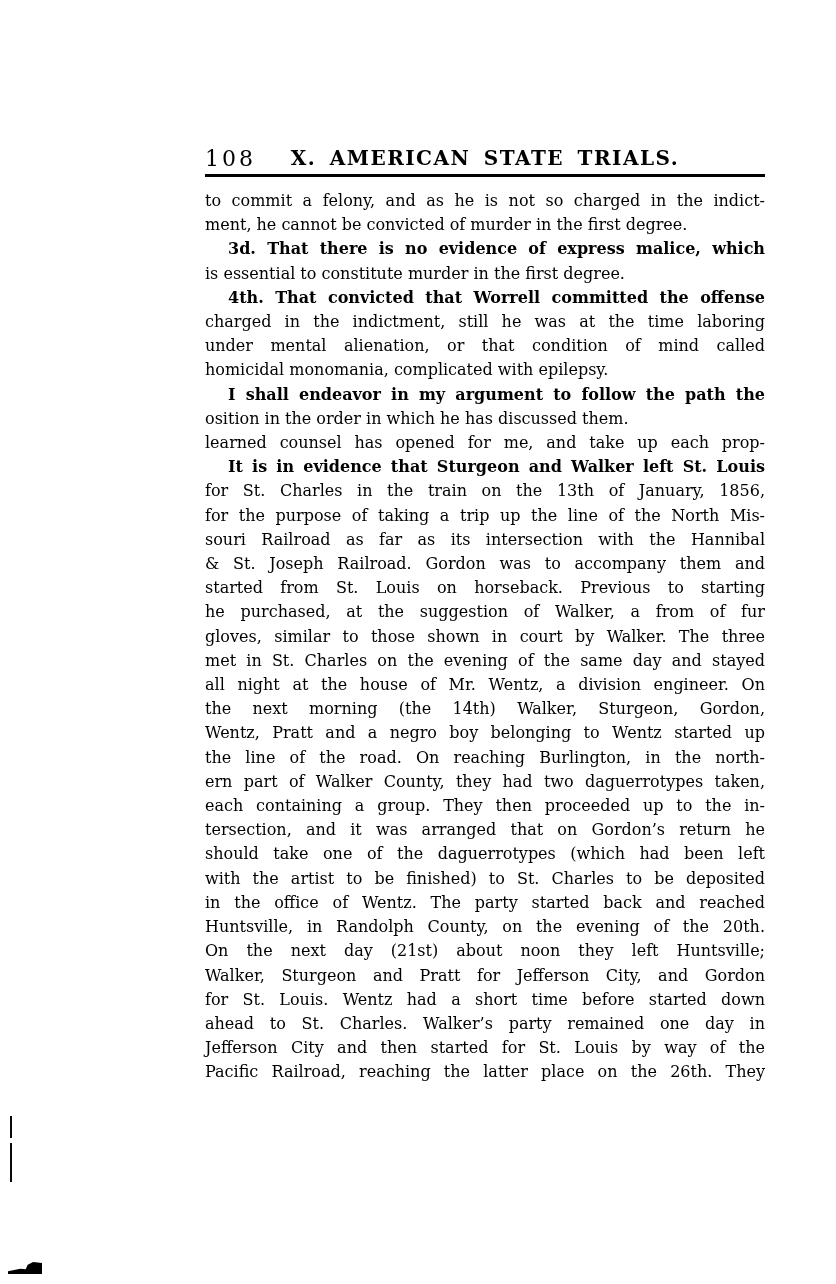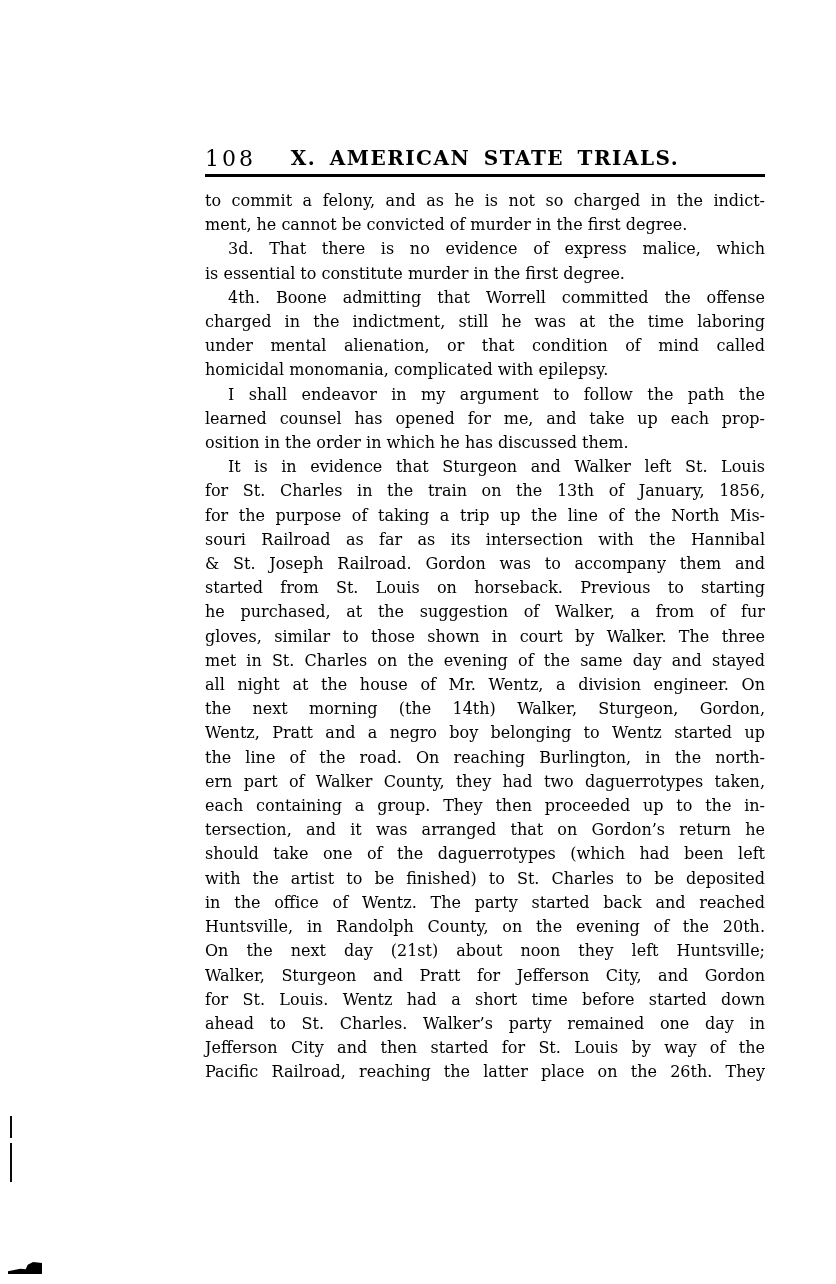--- a/index.html
+++ b/index.html
@@ -41,21 +41,21 @@
     margin-top: 12px;
     font-size: 16px;
     line-height: 24.2px;
   }
   .line {
     text-align: justify;
     text-align-last: justify;
     white-space: nowrap;
   }
   .line.no-j { text-align-last: left; }
-  .line.indent { padding-left: 23px; }
+  .line.indent { padding-left: 23px; font-weight: bold; }
   .margin-mark { position: absolute; left: 10px; width: 2px; background: #0a0a0a; }
   .mark1 { top: 1116px; height: 22px; }
   .mark2 { top: 1143px; height: 39px; }
   .smudge {
     position: absolute;
     left: 8px; top: 1261px;
     width: 34px; height: 13px;
     background: #000;
     clip-path: polygon(0 78%, 36% 60%, 52% 64%, 58% 28%, 74% 8%, 100% 16%, 100% 100%, 0 100%);
   }
@@ -68,27 +68,27 @@
     <div class="running-head">
       <span class="page-num">108</span>
       <span class="head-title">X.  AMERICAN STATE TRIALS.</span>
     </div>
     <div class="head-rule"></div>
     <div class="body-text">
         <div class="line">to commit a felony, and as he is not so charged in the indict-</div>
         <div class="line no-j">ment, he cannot be convicted of murder in the first degree.</div>
         <div class="line indent">3d.  That there is no evidence of express malice, which</div>
         <div class="line no-j">is essential to constitute murder in the first degree.</div>
-        <div class="line indent">4th.  Boone admitting that Worrell committed the offense</div>
+        <div class="line indent">4th.  That convicted that Worrell committed the offense</div>
         <div class="line">charged in the indictment, still he was at the time laboring</div>
         <div class="line">under mental alienation, or that condition of mind called</div>
         <div class="line no-j">homicidal monomania, complicated with epilepsy.</div>
         <div class="line indent">I shall endeavor in my argument to follow the path the</div>
+        <div class="line no-j">osition in the order in which he has discussed them.</div>
         <div class="line">learned counsel has opened for me, and take up each prop-</div>
-        <div class="line no-j">osition in the order in which he has discussed them.</div>
         <div class="line indent">It is in evidence that Sturgeon and Walker left St. Louis</div>
         <div class="line">for St. Charles in the train on the 13th of January, 1856,</div>
         <div class="line">for the purpose of taking a trip up the line of the North Mis-</div>
         <div class="line">souri Railroad as far as its intersection with the Hannibal</div>
         <div class="line">&amp; St. Joseph Railroad.  Gordon was to accompany them and</div>
         <div class="line">started from St. Louis on horseback.  Previous to starting</div>
         <div class="line">he purchased, at the suggestion of Walker, a from of fur</div>
         <div class="line">gloves, similar to those shown in court by Walker.  The three</div>
         <div class="line">met in St. Charles on the evening of the same day and stayed</div>
         <div class="line">all night at the house of Mr. Wentz, a division engineer.  On</div>

